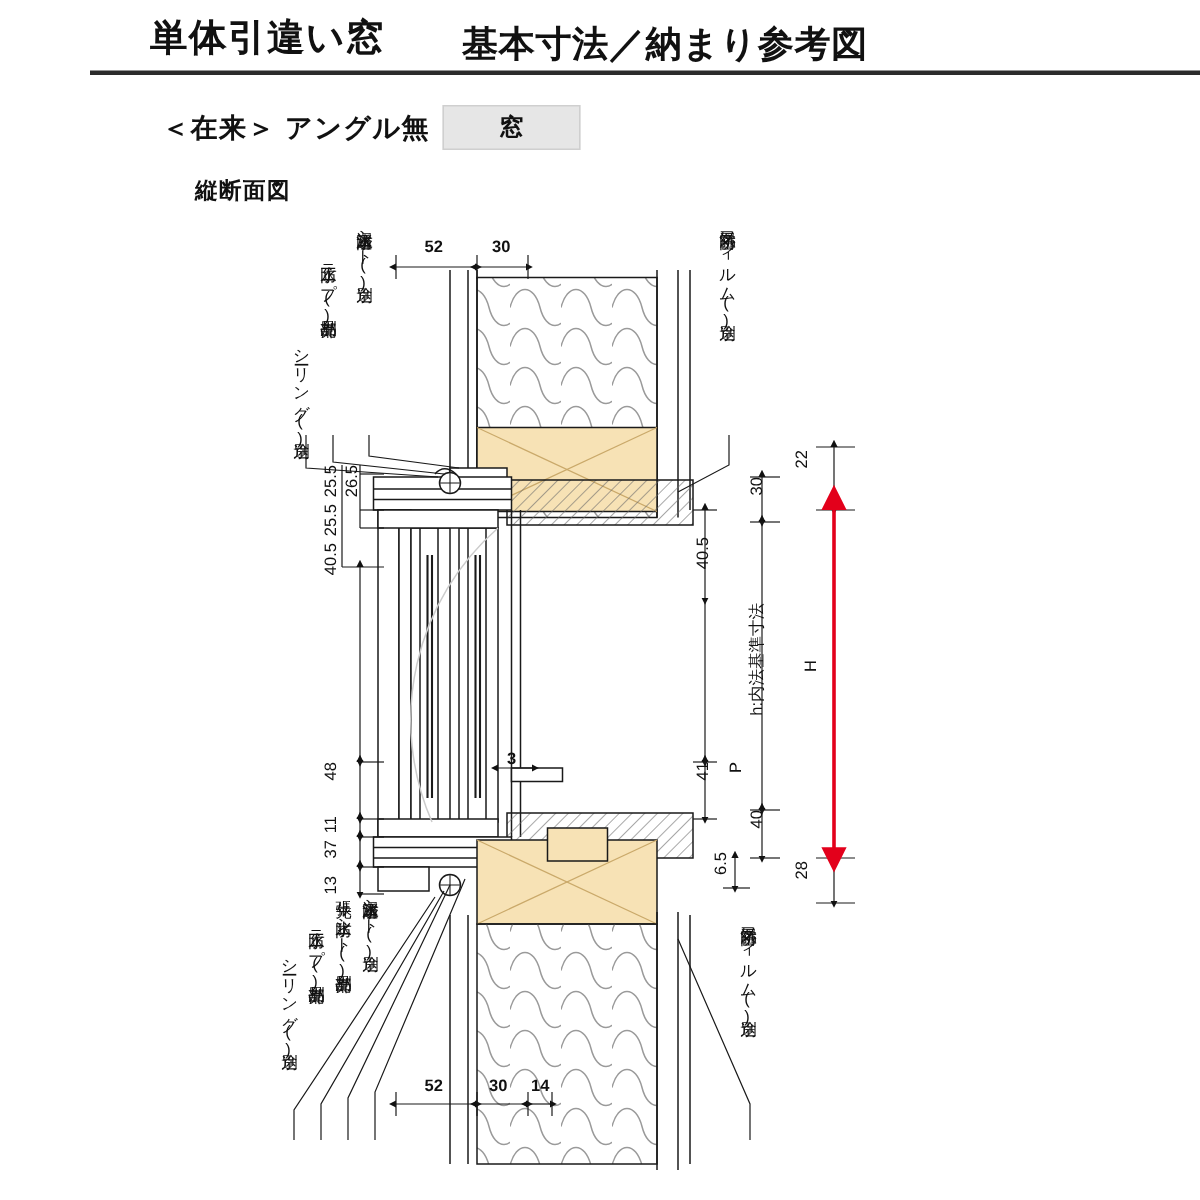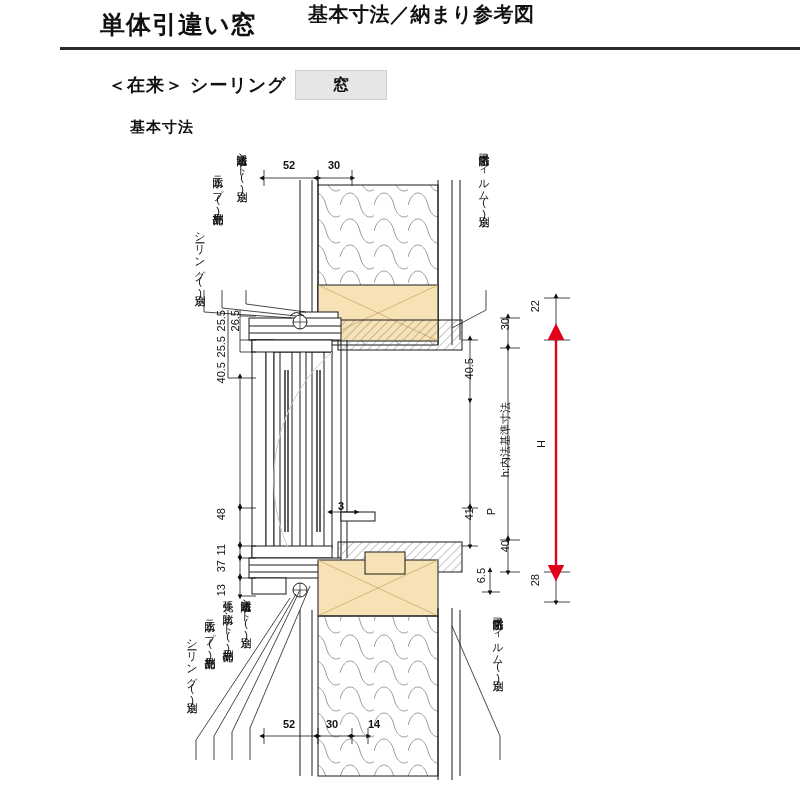--- a/index.html
+++ b/index.html
@@ -11,22 +11,22 @@
   }
   
   #title-bar{
     position:absolute;left:0;top:0;width:656px;height:44px;
   }
   #title-main{
     position:absolute;left:100px;top:8px;
     font-size:25px;font-weight:bold;letter-spacing:1px;
   }
   #title-sub{
-    position:absolute;left:308px;top:1px;
-    font-size:20px;font-weight:bold;letter-spacing:0.5px;
+    position:absolute;left:308px;top:13px;
+    font-size:24px;font-weight:bold;letter-spacing:0.5px;
   }
   #title-rule{
     position:absolute;left:60px;top:47px;width:740px;height:3px;background:#2b2b2b;
   }
   
   #spec-line{
     position:absolute;left:108px;top:73px;
     font-size:18px;font-weight:bold;letter-spacing:1px;
   }
   #spec-chip{
@@ -79,25 +79,25 @@
 </style>
 </head>
 <body>
 
 <div id="title-bar">
   <div id="title-main">単体引違い窓</div>
   <div id="title-sub">基本寸法／納まり参考図</div>
 </div>
 <div id="title-rule"></div>
 
-<div id="spec-line">＜在来＞ シーリング</div>
+<div id="spec-line">＜在来＞ アングル無</div>
 <div id="spec-chip">
   <div id="spec-chip-label">窓</div>
 </div>
-<div id="section-label">基本寸法</div>
+<div id="section-label">縦断面図</div>
 
 <div id="drawing">
 
 <svg width="800" height="660" viewBox="0 0 800 660" xmlns="http://www.w3.org/2000/svg">
   <defs>
     <pattern id="hatch45" width="6" height="6" patternUnits="userSpaceOnUse" patternTransform="rotate(45)">
       <line x1="0" y1="0" x2="0" y2="6" stroke="#6b6b6b" stroke-width="0.8"></line>
     </pattern>
     <pattern id="hatch45b" width="5" height="5" patternUnits="userSpaceOnUse" patternTransform="rotate(-45)">
       <line x1="0" y1="0" x2="0" y2="5" stroke="#8a8a8a" stroke-width="0.7"></line>
@@ -288,21 +288,21 @@
   <div class="vlabel" style="left:204px;top:472px;">防水テープ(別売部品)</div>
   <div class="vlabel" style="left:222px;top:452px;">先張り防水シート(別売部品)</div>
   <div class="vlabel" style="left:240px;top:452px;">透湿防水シート(別途)</div>
   <div class="vlabel" style="left:492px;top:470px;">防湿気密フィルム(別途)</div>
 
   <div class="dim" style="left:283px;top:19px;">52</div>
   <div class="dim" style="left:328px;top:19px;">30</div>
 
   <div class="dim" style="left:283px;top:578px;">52</div>
   <div class="dim" style="left:326px;top:578px;">30</div>
-  <div class="dim" style="left:368px;top:578px;">14</div>
+  <div class="dim" style="left:354px;top:578px;">14</div>
 
   <div class="dim" style="left:338px;top:360px;">3</div>
 
   <div class="dimv" style="left:216px;top:170px;">25.5</div>
   <div class="dimv" style="left:230px;top:170px;">26.5</div>
   <div class="dimv" style="left:216px;top:196px;">25.5</div>
   <div class="dimv" style="left:216px;top:222px;">40.5</div>
   <div class="dimv" style="left:216px;top:368px;">48</div>
   <div class="dimv" style="left:216px;top:404px;">11</div>
   <div class="dimv" style="left:216px;top:420px;">37</div>

